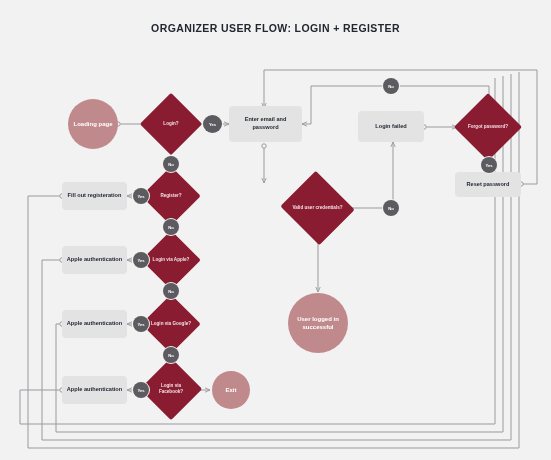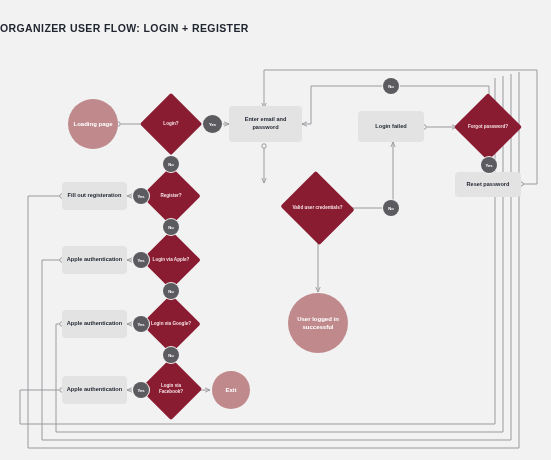--- a/index.html
+++ b/index.html
@@ -6,21 +6,21 @@
   body{
     width:551px;height:460px;
     background:#f2f2f2;
     font-family:"Liberation Sans", sans-serif;
     overflow:hidden;
     position:relative;
   }
   #canvas{position:absolute;inset:0;width:551px;height:460px;}
   #title{
     position:absolute;left:0;top:22px;width:551px;
-    text-align:left;
+    text-align:center;
     font-size:10.5px;font-weight:bold;letter-spacing:.4px;
     color:#222630;
   }
   .node{position:absolute;box-sizing:border-box;}
   
   .rect{
     background:#e3e3e3;
     border-radius:4px;
     display:flex;align-items:center;justify-content:center;
     text-align:center;

